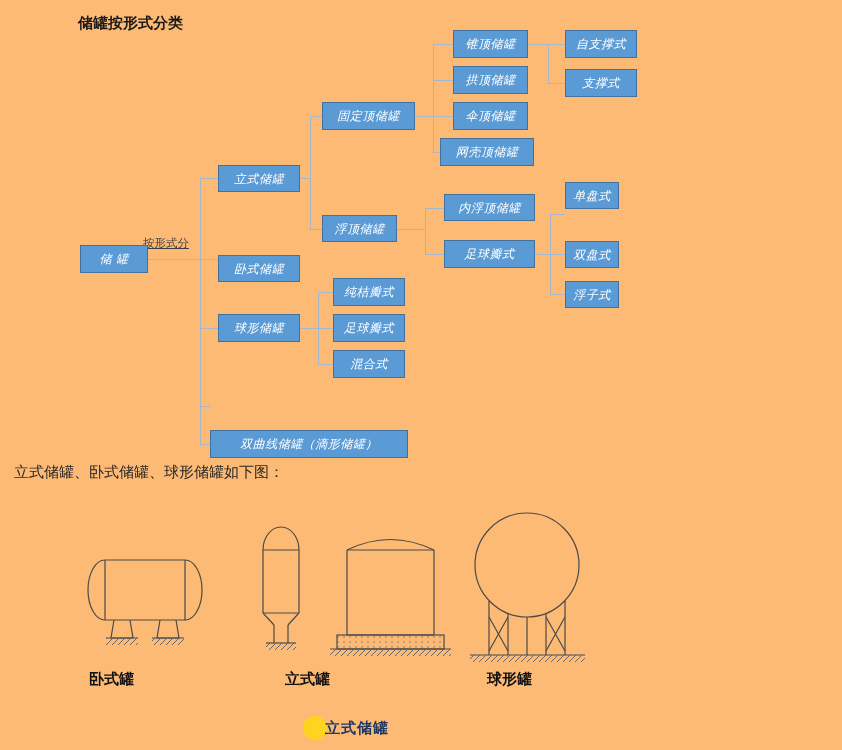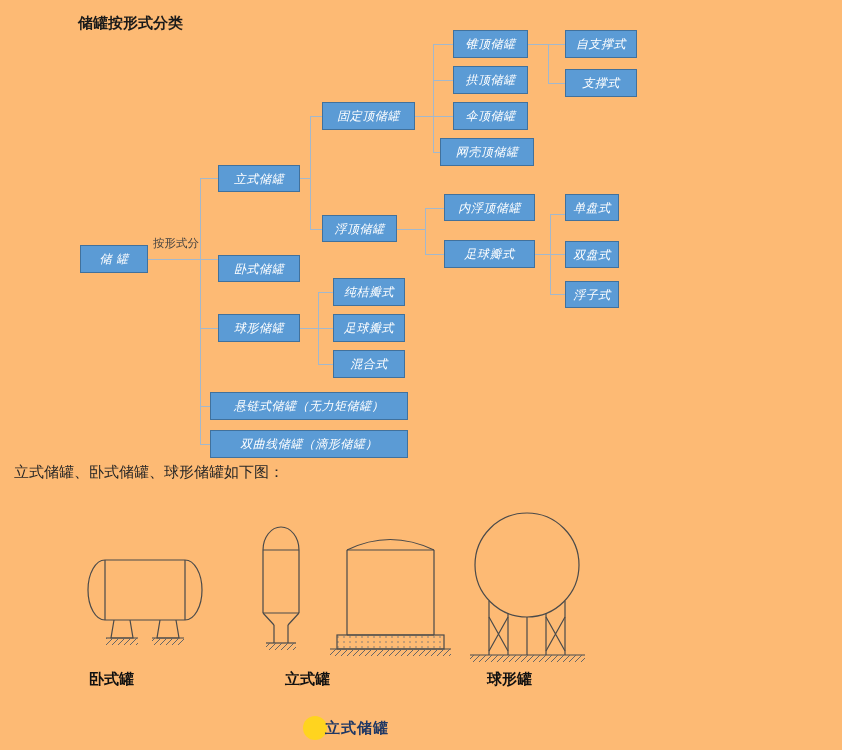--- a/index.html
+++ b/index.html
@@ -7,21 +7,21 @@
     position:relative;width:842px;height:750px;background:#fdba74;overflow:hidden;
     font-family:"Liberation Sans","DejaVu Sans",sans-serif;
   }
   .title{
     position:absolute;left:78px;top:14px;font-size:15px;font-weight:700;color:#1a1a1a;
   }
   .connectors,.figures{position:absolute;left:0;pointer-events:none;}
   .connectors{top:0;}
   .figures{top:505px;}
   .edge-label{
-    position:absolute;left:149px;top:236px;width:54px;font-size:11.5px;color:#3f3f3f;text-align:center;
+    position:absolute;left:139px;top:236px;width:54px;font-size:11.5px;color:#3f3f3f;text-align:center;text-decoration:underline;
   }
   .node{
     position:absolute;box-sizing:border-box;
     background:#5B9BD5;border:1px solid #41719C;color:#fff;
     font-size:12px;line-height:1;display:flex;align-items:center;justify-content:center;
     white-space:nowrap;letter-spacing:0.5px;font-style:italic;
   }
   .caption{
     position:absolute;left:14px;top:463px;font-size:15px;color:#262626;
   }
@@ -56,33 +56,32 @@
       <path d="M300 328 H318 M318 292 V364 M318 292 H333 M318 328 H333 M318 364 H333"></path>
     </g>
   </svg>
 
   <div class="edge-label">按形式分</div>
 
   <div class="node" style="left:80px;top:245px;width:68px;height:28px">储 罐</div>
   <div class="node" style="left:218px;top:165px;width:82px;height:27px">立式储罐</div>
   <div class="node" style="left:218px;top:255px;width:82px;height:27px">卧式储罐</div>
   <div class="node" style="left:218px;top:314px;width:82px;height:28px">球形储罐</div>
-  <div class="node" style="left:210px;top:392px;width:198px;height:28px">悬链式储罐（无力矩储罐）</div>
   <div class="node" style="left:210px;top:430px;width:198px;height:28px">双曲线储罐（滴形储罐）</div>
   <div class="node" style="left:322px;top:102px;width:93px;height:28px">固定顶储罐</div>
   <div class="node" style="left:322px;top:215px;width:75px;height:27px">浮顶储罐</div>
   <div class="node" style="left:453px;top:30px;width:75px;height:28px">锥顶储罐</div>
   <div class="node" style="left:453px;top:66px;width:75px;height:28px">拱顶储罐</div>
   <div class="node" style="left:453px;top:102px;width:75px;height:28px">伞顶储罐</div>
   <div class="node" style="left:440px;top:138px;width:94px;height:28px">网壳顶储罐</div>
   <div class="node" style="left:565px;top:30px;width:72px;height:28px">自支撑式</div>
   <div class="node" style="left:565px;top:69px;width:72px;height:28px">支撑式</div>
   <div class="node" style="left:444px;top:194px;width:91px;height:27px">内浮顶储罐</div>
   <div class="node" style="left:444px;top:240px;width:91px;height:28px">足球瓣式</div>
-  <div class="node" style="left:565px;top:194px;width:54px;height:27px">单盘式</div>
+  <div class="node" style="left:565px;top:182px;width:54px;height:27px">单盘式</div>
   <div class="node" style="left:565px;top:241px;width:54px;height:27px">双盘式</div>
   <div class="node" style="left:565px;top:281px;width:54px;height:27px">浮子式</div>
   <div class="node" style="left:333px;top:278px;width:72px;height:28px">纯桔瓣式</div>
   <div class="node" style="left:333px;top:314px;width:72px;height:28px">足球瓣式</div>
   <div class="node" style="left:333px;top:350px;width:72px;height:28px">混合式</div>
 
   <div class="caption">立式储罐、卧式储罐、球形储罐如下图：</div>
 
   <svg class="figures" width="842" height="200" viewBox="0 0 842 200">
     <defs>

